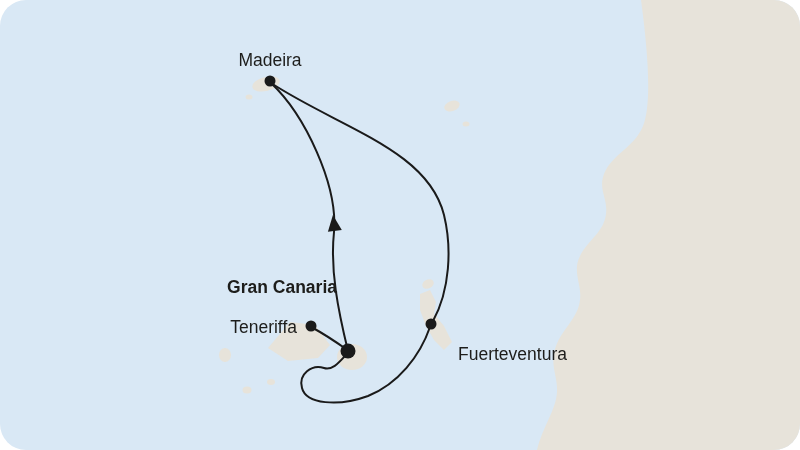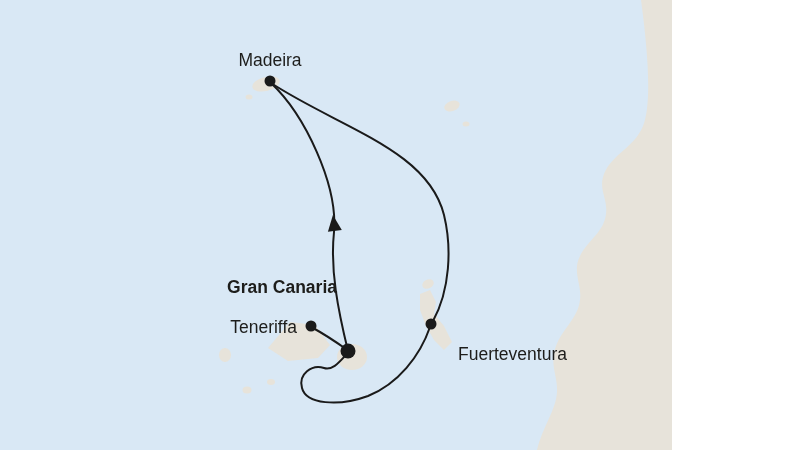--- a/index.html
+++ b/index.html
@@ -1,20 +1,21 @@
 <!DOCTYPE html>
 <html><head>
 <meta charset="utf-8">
 <style>
   html,body{margin:0;padding:0;background:#ffffff;}
   .stage{
     position:relative;
-    width:672px;height:450px;
+    width:800px;height:450px;
     overflow:hidden;
     font-family:"Liberation Sans", sans-serif;
+    border-radius:26px;
   }
   svg{display:block;}
   .land{fill:#e7e3da;stroke:none;}
   .route{fill:none;stroke:#1a1a1a;stroke-width:2;stroke-linecap:round;}
   .dot{fill:#1a1a1a;stroke:none;}
   .port-label{
     fill:#1d1d1b;
     font-size:17.5px;
     font-family:"Liberation Sans", sans-serif;
   }

